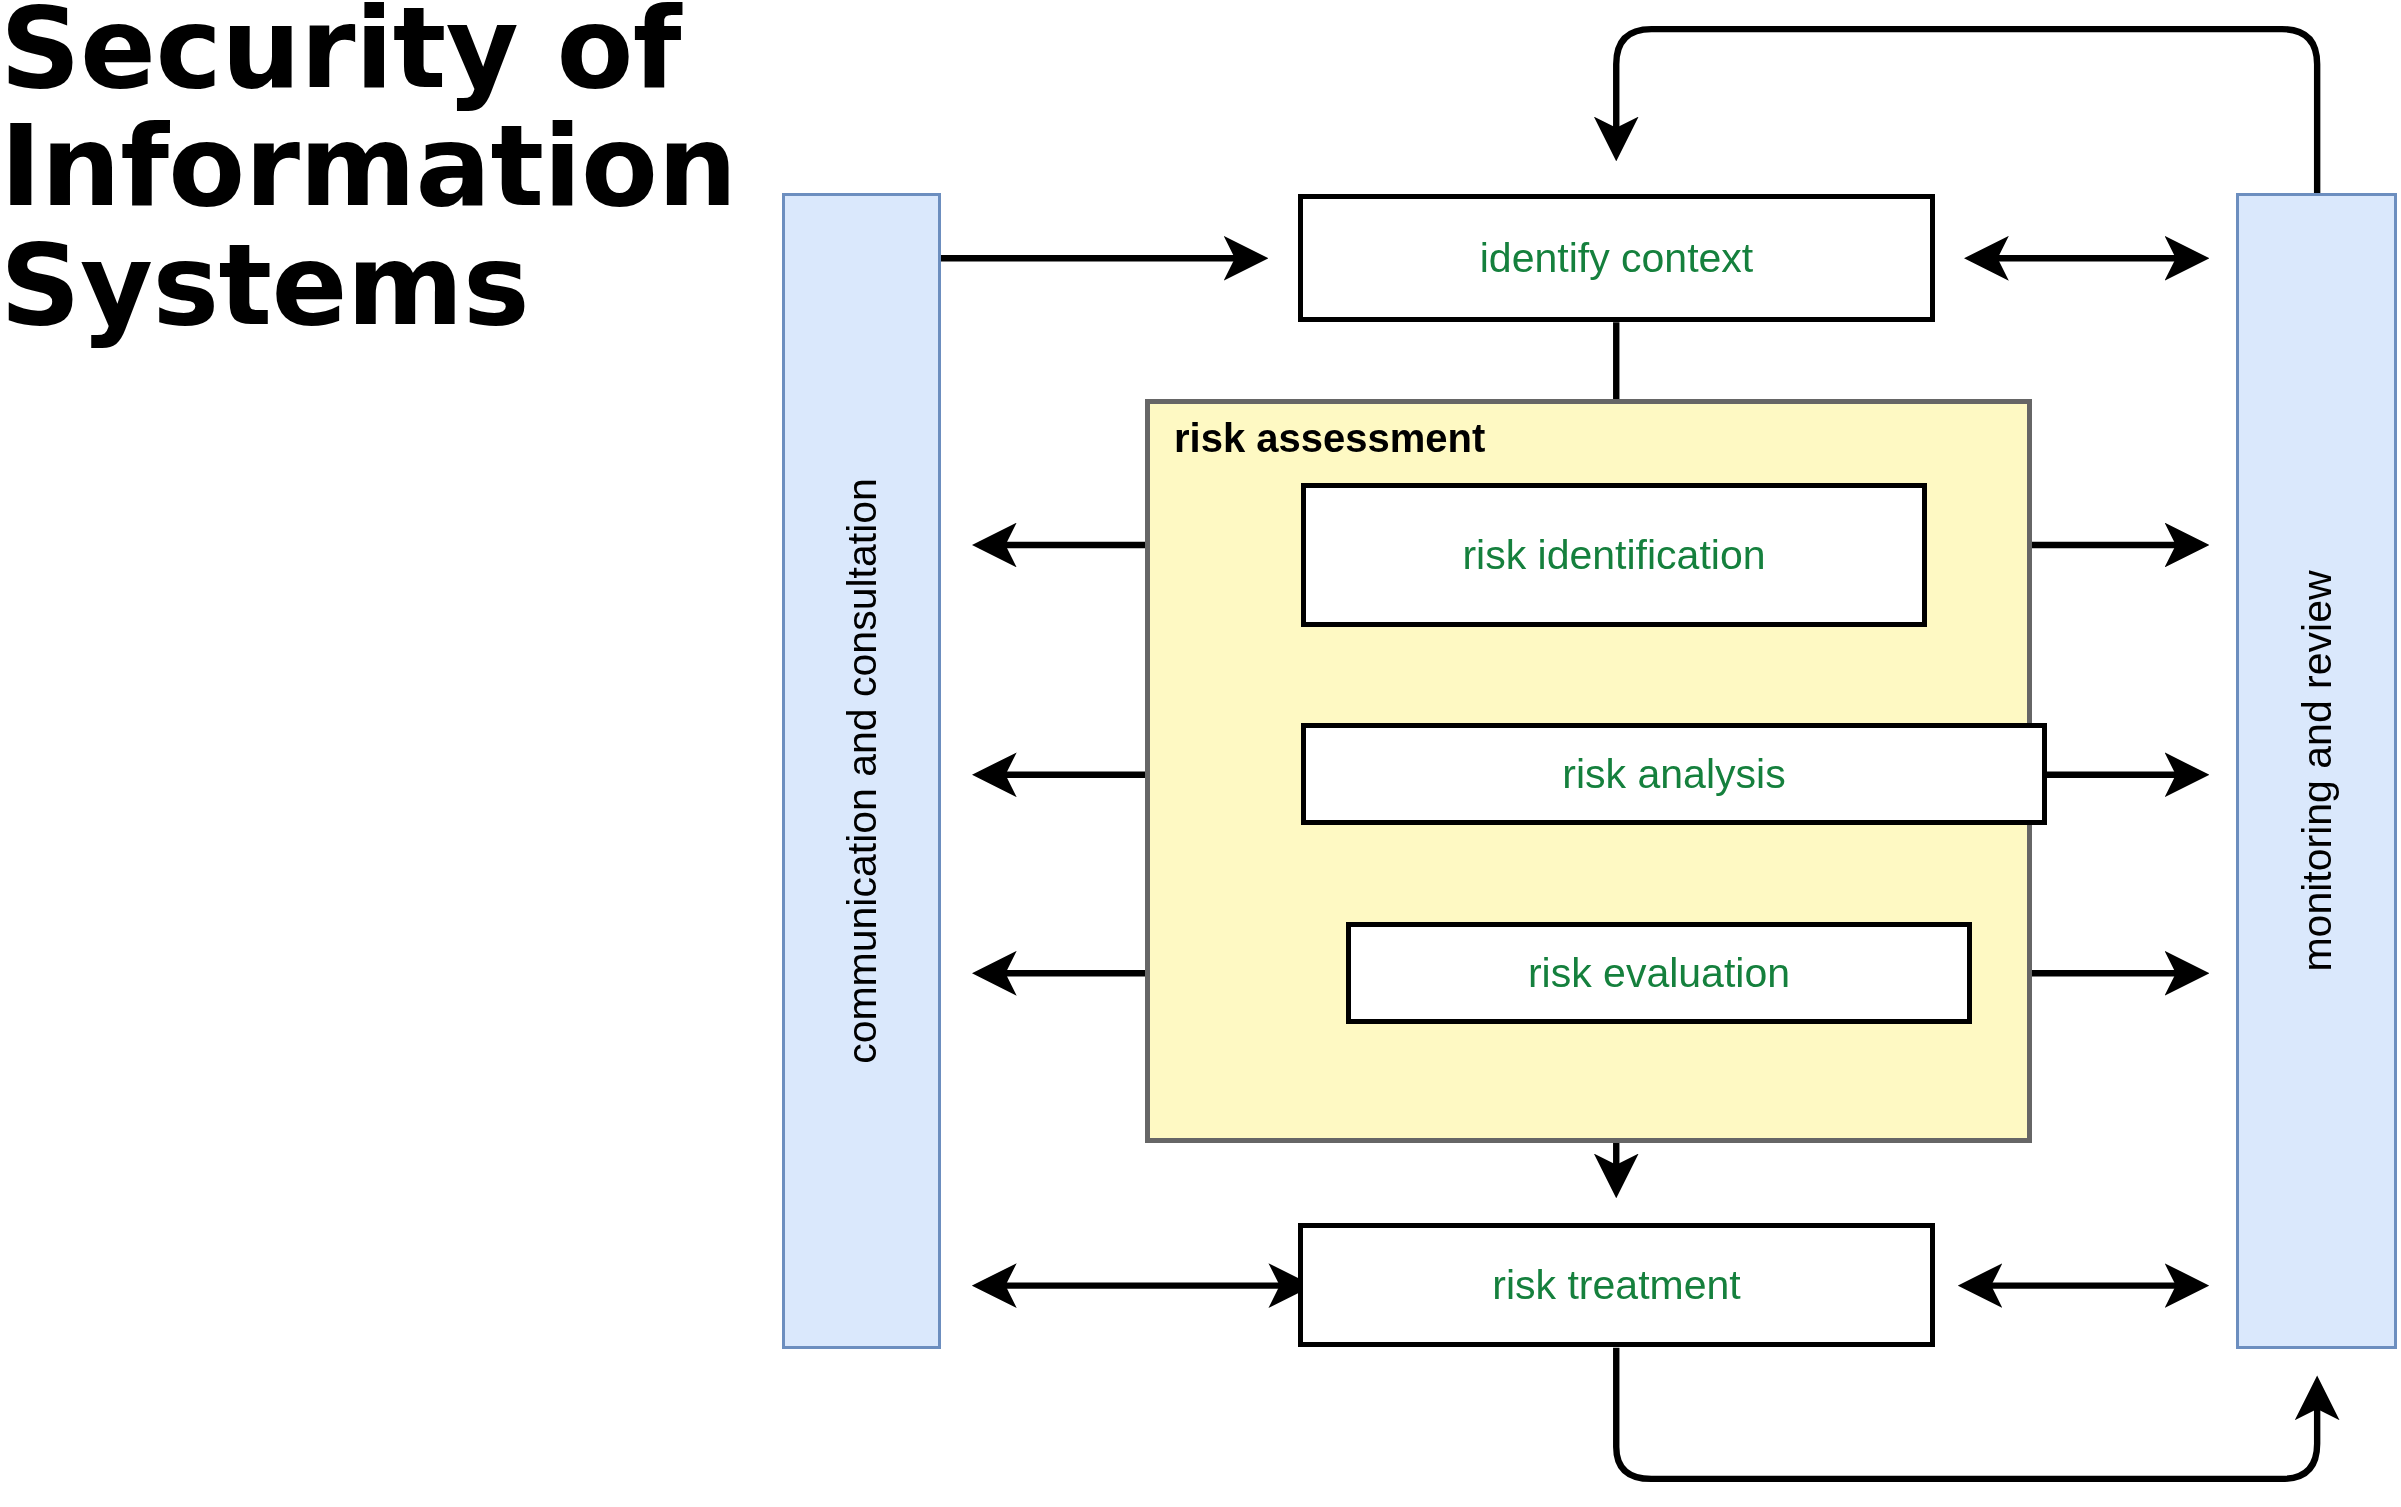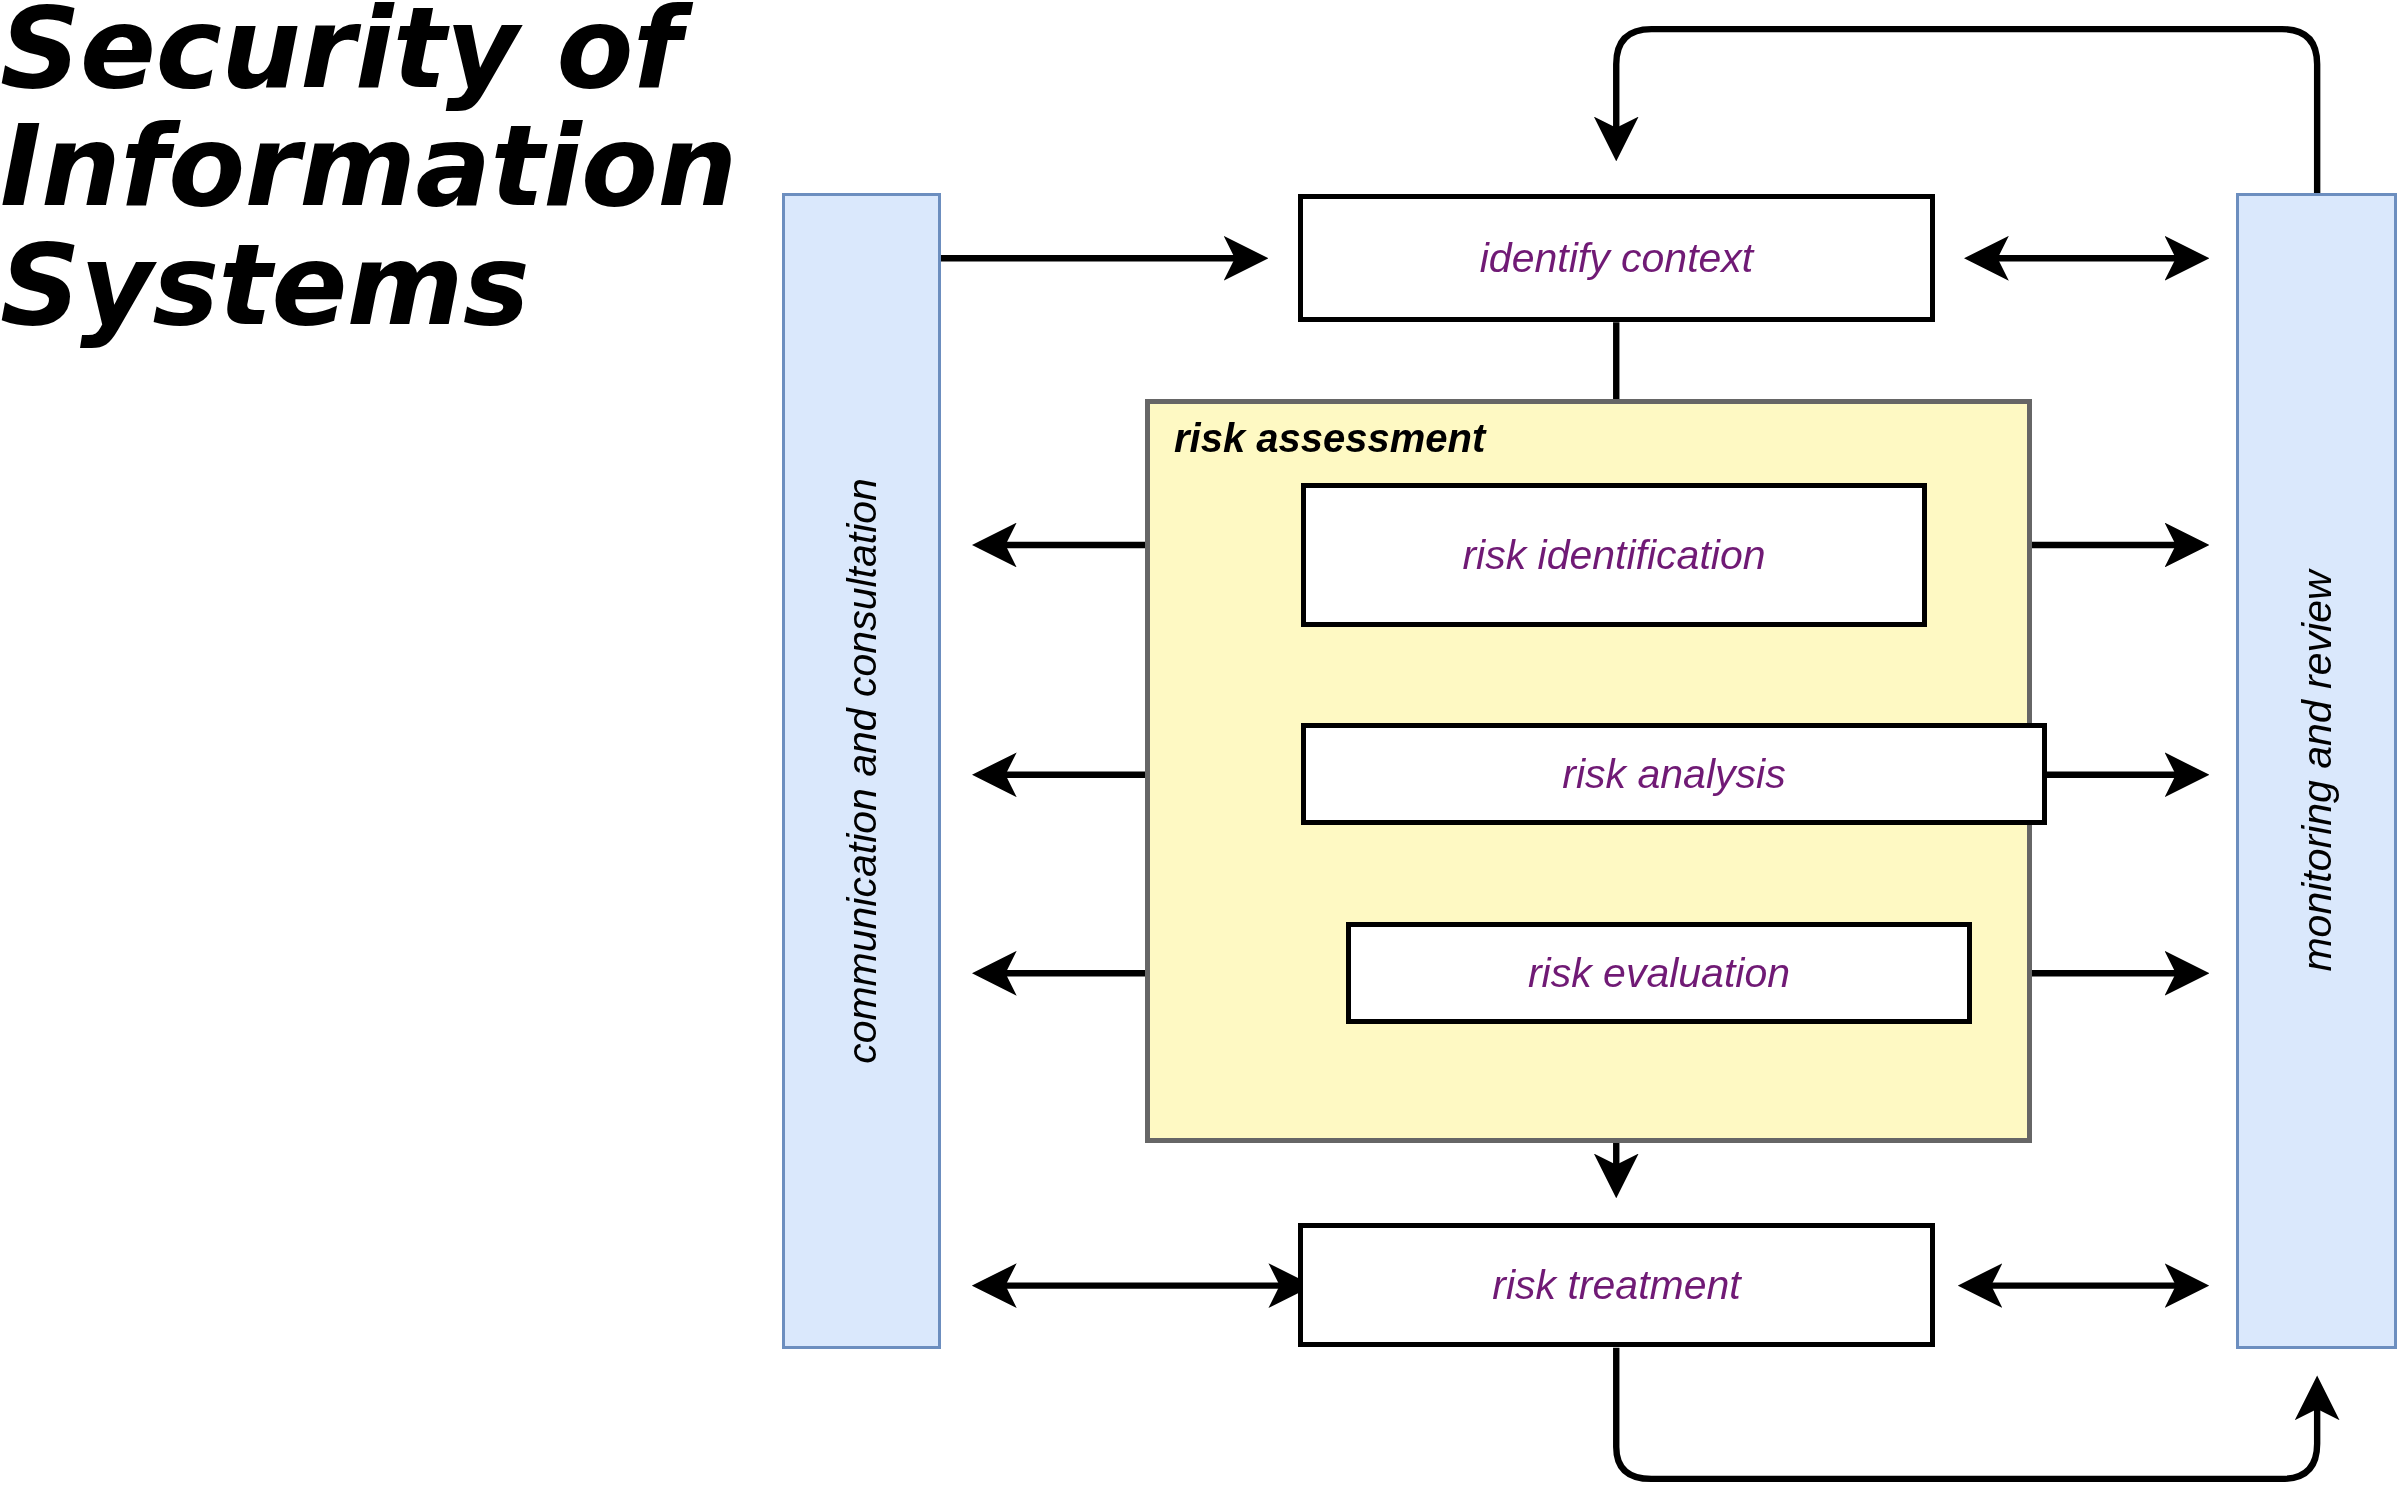--- a/index.html
+++ b/index.html
@@ -9,21 +9,20 @@
   }
   body {
     font-family: "Liberation Sans", sans-serif;
   }
   #stage {
     position: relative;
     width: 2401px;
     height: 1508px;
     background: #ffffff;
     overflow: hidden;
-    font-style: italic;
   }
   #diagram-svg {
     position: absolute;
     left: 0;
     top: 0;
     width: 2401px;
     height: 1508px;
   }
   
   .page-title {
@@ -86,21 +85,21 @@
     background: #ffffff;
     border: 5.1px solid #000000;
     box-sizing: border-box;
     display: flex;
     align-items: center;
     justify-content: center;
     z-index: 3;
   }
   .proc-label {
     font-size: 41px;
-    color: #701a75;
+    color: #15803d;
     text-align: center;
     line-height: 1;
   }
   #box-identify-context   { left: 1298px; top: 194px;  width: 637px; height: 128px; }
   #box-risk-identification{ left: 1301px; top: 483px;  width: 626px; height: 144px; }
   #box-risk-analysis      { left: 1301px; top: 723px; width: 746px; height: 102px; }
   #box-risk-evaluation    { left: 1301px; top: 922px; width: 626px; height: 102px; margin-left: 45px; }
   #box-risk-treatment     { left: 1298px; top: 1223px; width: 637px; height: 124px; }
 </style>
 </head>

